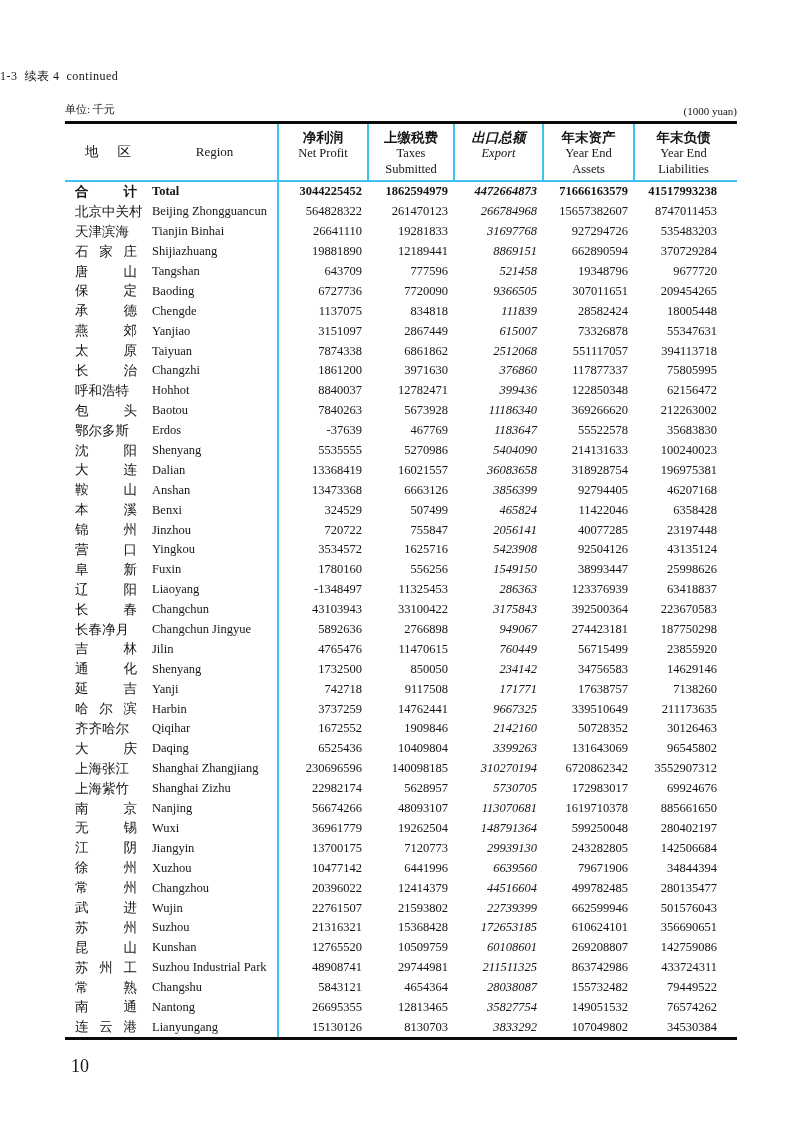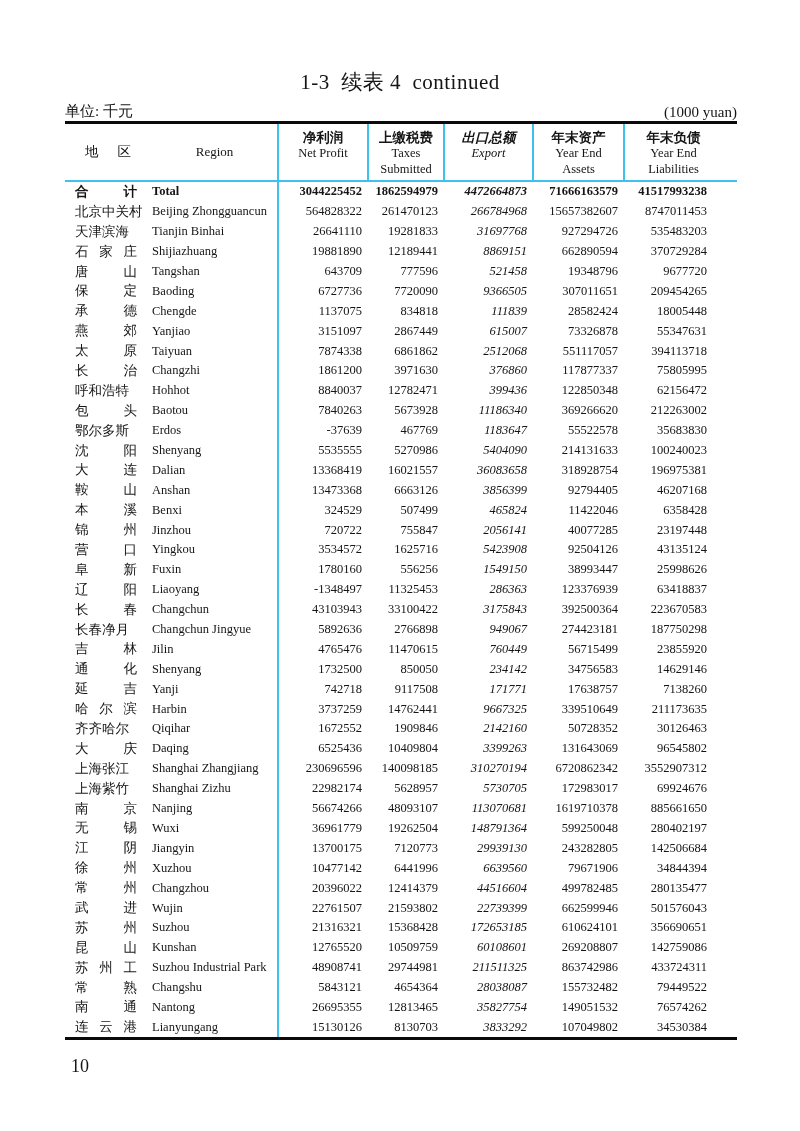--- a/index.html
+++ b/index.html
@@ -8,32 +8,32 @@
     width: 800px;
     height: 1131px;
     background: #ffffff;
     color: #151515;
     font-family: "Liberation Serif", "DejaVu Serif", serif;
     overflow: hidden;
   }
   .title {
     position: absolute;
     top: 68px; left: 0; width: 800px;
-    text-align: center;
-    font-size: 21px;
+    text-align: left;
+    font-size: 12px;
     white-space: pre;
     letter-spacing: 0.5px;
   }
   .units-row {
     position: absolute;
     top: 102px; left: 65px; width: 672px;
     display: flex;
     justify-content: space-between;
     align-items: flex-end;
-    font-size: 15px;
+    font-size: 11px;
   }
   .table {
     position: absolute;
     top: 121px; left: 65px; width: 672px;
     box-sizing: border-box;
   }
   .thead {
     box-sizing: border-box;
     height: 61px;
     border-top: 3px solid #0a0a0a;
@@ -66,21 +66,21 @@
     width: 46px;
     font-weight: normal;
   }
   .hregion .en-h {
     margin-left: 21px;
     width: 125px;
     text-align: center;
     font-size: 13px;
   }
   .c1 { width: 90px; }
-  .c2 { width: 76px; }
+  .c2 { width: 86px; }
   .c3 { width: 89px; font-style: italic; }
   .c4 { width: 91px; }
   .c5 { width: 99px; }
   .tbody {
     border-bottom: 3px solid #0a0a0a;
   }
   .row {
     box-sizing: border-box;
     height: 19.9px;
     display: flex;

